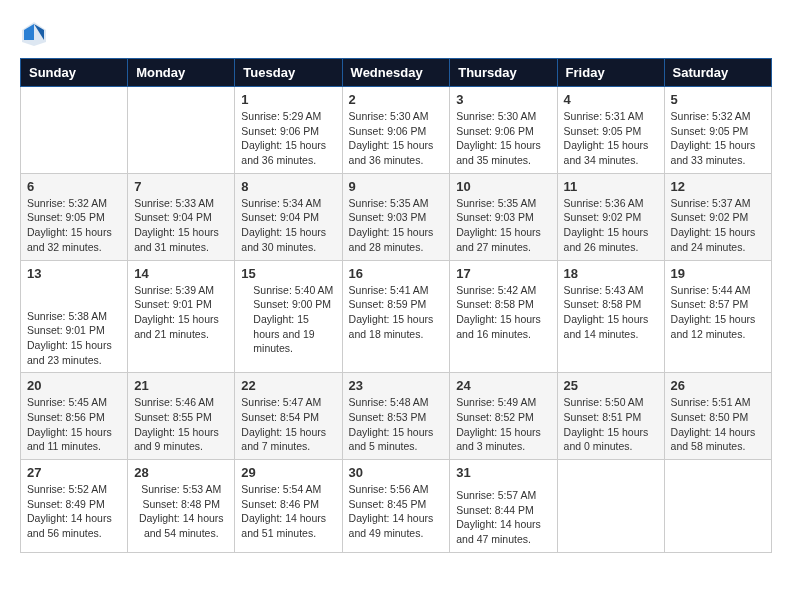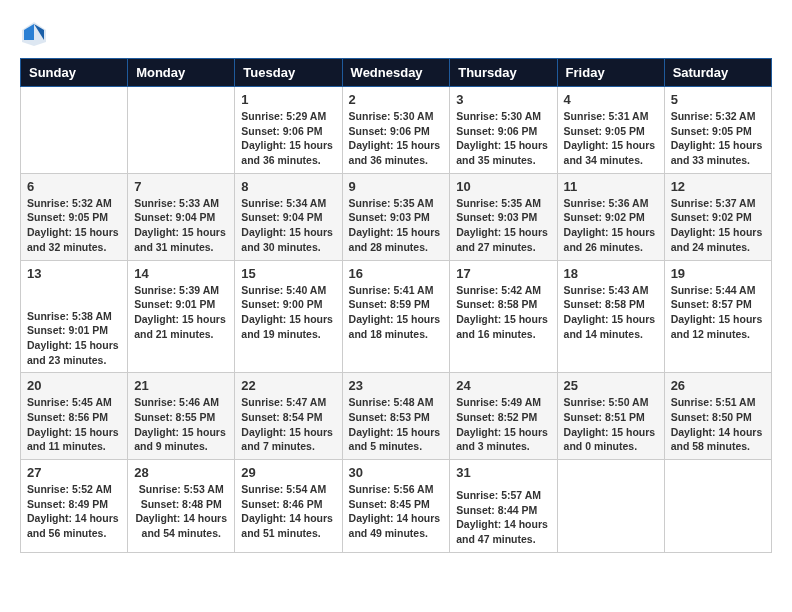--- a/index.html
+++ b/index.html
@@ -73,21 +73,20 @@
     }
     .day-number {
       font-size: 13px;
       font-weight: bold;
       margin-bottom: 2px;
     }
     .day-info {
       font-size: 10.5px;
       line-height: 1.4;
       color: #333;
-      font-weight: bold;
     }
     .empty-cell {
       background: #fff !important;
     }
     .calendar tr:nth-child(even) .empty-cell {
       background: #f5f5f5 !important;
     }
   </style>
 </head>
 <body>
@@ -213,21 +212,21 @@
 Daylight: 15 hours and 23 minutes.</div>
         </td>
         <td>
           <div class="day-number">14</div>
           <div class="day-info" style="white-space: pre-line;">Sunrise: 5:39 AM
 Sunset: 9:01 PM
 Daylight: 15 hours and 21 minutes.</div>
         </td>
         <td>
           <div class="day-number">15</div>
-          <div class="day-info" style="white-space: pre-line;">Sunrise: 5:40 AM
+          <div class="day-info" style="white-space: pre-line; margin-left: 12px;">Sunrise: 5:40 AM
 Sunset: 9:00 PM
 Daylight: 15 hours and 19 minutes.</div>
         </td>
         <td>
           <div class="day-number">16</div>
           <div class="day-info" style="white-space: pre-line;">Sunrise: 5:41 AM
 Sunset: 8:59 PM
 Daylight: 15 hours and 18 minutes.</div>
         </td>
         <td>

